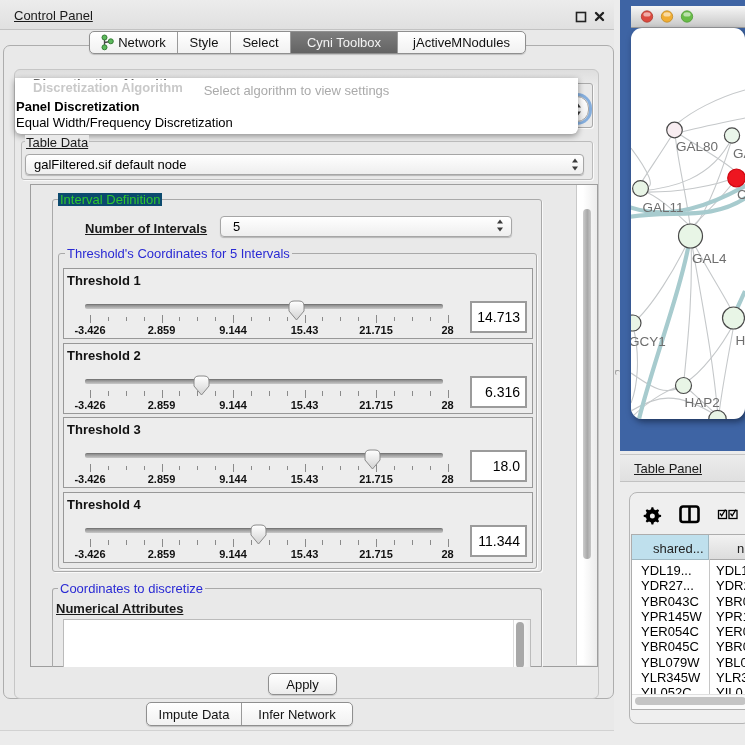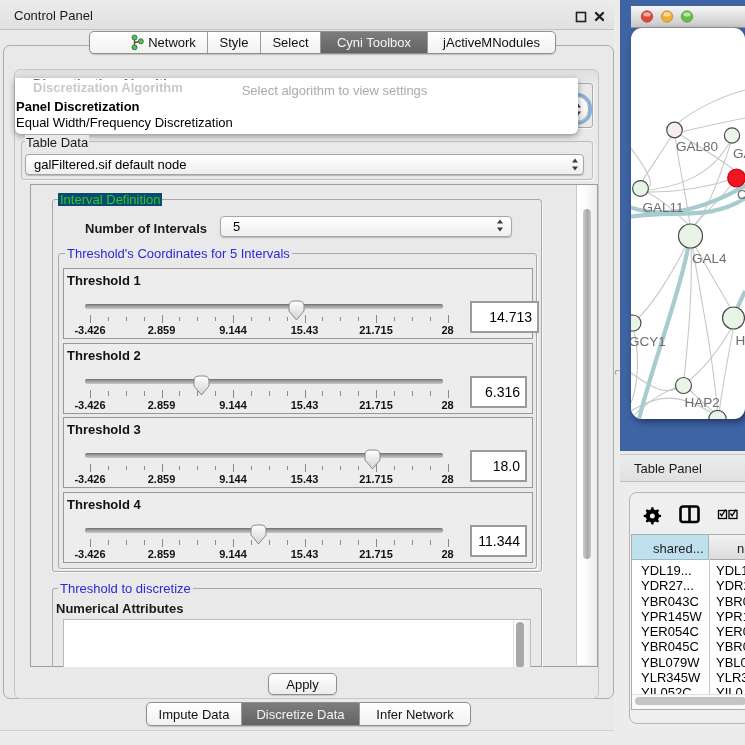--- a/index.html
+++ b/index.html
@@ -1,19 +1,19 @@
 <!DOCTYPE html>
 <html><head>
 <meta charset="utf-8">
 <style>
   html,body{margin:0;padding:0;}
   body{width:745px;height:745px;position:relative;overflow:hidden;
        background:#ececec;font-family:"Liberation Sans",sans-serif;}
   .abs{position:absolute;}
-  .tb{font-size:13px;color:#1a1a1a;}
+  .tb{font-size:13px;color:#1a1a1a;text-decoration:underline;}
   .bold{font-weight:bold;}
   
   .seg{position:absolute;display:flex;border:1px solid #8f8f8f;border-radius:5px;
        background:linear-gradient(#ffffff,#f1f1f1);box-shadow:0 1px 1px rgba(0,0,0,0.18);
        overflow:hidden;}
   .seg>div{display:flex;align-items:center;justify-content:center;font-size:13px;color:#111;
        border-right:1px solid #9a9a9a;white-space:nowrap;}
   .seg>div:last-child{border-right:none;}
   .seg>div.dark{background:linear-gradient(#7d7d7d,#636363);color:#f4f4f4;}
   
@@ -53,21 +53,21 @@
   <path d="M22 3 L29 10 M29 3 L22 10" stroke="#222" stroke-width="2.4" stroke-linecap="round"></path>
 </svg>
 
 <div class="abs" style="left:3px;top:45px;width:609px;height:652px;border:1px solid #adadad;
      border-radius:7px;background:#e9e9e9;"></div>
 
 <div class="abs" style="left:14px;top:69px;width:583px;height:628px;border:1px solid #c6c6c6;
      border-radius:6px;background:linear-gradient(#dedede,#e9e9e9 14px);"></div>
 
 <div class="seg" style="left:89px;top:31px;height:21px;">
-  <div style="width:87px;margin-left:30px;">
+  <div style="width:87px;">
     <svg width="13" height="17" viewBox="0 0 13 17" style="margin-right:4px;">
       <path d="M3.5 4 L3.5 13 M3.5 8.5 L9.5 7.5" stroke="#4a4a4a" stroke-width="1.3" fill="none"></path>
       <circle cx="3.5" cy="3.5" r="2.5" fill="#5db95d" stroke="#357c35"></circle>
       <circle cx="9.8" cy="7.3" r="2.5" fill="#5db95d" stroke="#357c35"></circle>
       <circle cx="3.5" cy="13.3" r="2.5" fill="#5db95d" stroke="#357c35"></circle>
     </svg>
     Network</div>
   <div style="width:52px;">Style</div>
   <div style="width:59px;">Select</div>
   <div class="dark" style="width:106px;">Cyni Toolbox</div>
@@ -79,21 +79,21 @@
 <div class="combo" style="left:25px;top:96px;width:562px;height:24px;border-radius:12px;
      box-shadow:0 0 0 3px rgba(122,167,220,0.9);"></div>
 <svg class="updown" style="left:573px;top:103px;" width="10" height="13" viewBox="0 0 10 13">
     <path d="M5 0.5 L8 4.6 L2 4.6 Z M5 12.5 L8 8.4 L2 8.4 Z" fill="#3a3a3a"></path>
   </svg>
 
 <div class="abs" style="left:15px;top:78px;width:563px;height:56px;background:#fff;
      border-radius:0 0 6px 6px;box-shadow:0 2px 6px rgba(0,0,0,0.4);"></div>
 <div class="abs" style="left:33px;top:75px;width:220px;height:5px;overflow:hidden;"><span class="bold" style="position:relative;top:-1px;font-size:13px;color:#666;">Discretization Algorithm</span></div>
 <div class="abs bold" style="left:33px;top:80px;font-size:13px;color:#c9c9c9;">Discretization Algorithm</div>
-<div class="abs" style="left:15px;top:83px;width:563px;text-align:center;font-size:13px;color:#aaa;margin-left:38px;">Select algorithm to view settings</div>
+<div class="abs" style="left:15px;top:83px;width:563px;text-align:center;font-size:13px;color:#aaa;">Select algorithm to view settings</div>
 <div class="abs bold" style="left:16px;top:99px;font-size:13px;color:#000;">Panel Discretization</div>
 <div class="abs" style="left:16px;top:115px;font-size:13px;color:#000;">Equal Width/Frequency Discretization</div>
 
 <div class="tborder" style="left:21px;top:141px;width:570px;height:37px;border-color:#bbb;"></div>
 <div class="abs tb" style="left:25px;top:135px;background:#e9e9e9;padding:0 1px;">Table Data</div>
 <div class="combo" style="left:25px;top:154px;width:557px;height:19px;">
   <div class="ctext" style="top:2px;">galFiltered.sif default node</div>
 </div>
 <svg class="updown" style="left:570px;top:158px;" width="10" height="13" viewBox="0 0 10 13">
     <path d="M5 0.5 L8 4.6 L2 4.6 Z M5 12.5 L8 8.4 L2 8.4 Z" fill="#3a3a3a"></path>
@@ -144,21 +144,21 @@
       <div style="position:absolute;left:383.5px;top:46px;width:1px;height:8px;background:#8a8a8a;"></div>
       <div class="ticklbl" style="left:26.0px;top:55px;">-3.426</div>
       <div class="ticklbl" style="left:97.5px;top:55px;">2.859</div>
       <div class="ticklbl" style="left:169.0px;top:55px;">9.144</div>
       <div class="ticklbl" style="left:240.5px;top:55px;">15.43</div>
       <div class="ticklbl" style="left:312.0px;top:55px;">21.715</div>
       <div class="ticklbl" style="left:383.5px;top:55px;">28</div>
     <svg style="position:absolute;left:224.3px;top:31px;" width="17" height="21" viewBox="0 0 17 21">
       <path d="M1 6 Q1 1 6 1 L11 1 Q16 1 16 6 L16 11 L8.5 20 L1 11 Z" fill="url(#gthumb)" stroke="#8a8a8a" stroke-width="1"></path>
     </svg>
-    <div class="tfield" style="left:406px;top:32px;width:48px;height:22px;padding:6px 5px 0 12px;">14.713</div>
+    <div class="tfield" style="left:406px;top:32px;width:48px;height:22px;padding:6px 5px 0 0;">14.713</div>
   </div><div class="thbox" style="top:342.5px;">
     <div class="ttl">Threshold 2</div>
     <div class="track" style="left:21px;top:35px;width:358px;"></div>
     <div style="position:absolute;left:26.0px;top:46px;width:1px;height:8px;background:#8a8a8a;"></div>
       <div style="position:absolute;left:43.9px;top:47.5px;width:1px;height:4.5px;background:#8a8a8a;"></div>
       <div style="position:absolute;left:61.8px;top:47.5px;width:1px;height:4.5px;background:#8a8a8a;"></div>
       <div style="position:absolute;left:79.6px;top:47.5px;width:1px;height:4.5px;background:#8a8a8a;"></div>
       <div style="position:absolute;left:97.5px;top:46px;width:1px;height:8px;background:#8a8a8a;"></div>
       <div style="position:absolute;left:115.4px;top:47.5px;width:1px;height:4.5px;background:#8a8a8a;"></div>
       <div style="position:absolute;left:133.3px;top:47.5px;width:1px;height:4.5px;background:#8a8a8a;"></div>
@@ -257,34 +257,33 @@
   </div><svg width="0" height="0">
       <defs>
   <linearGradient id="gthumb" x1="0" y1="0" x2="0" y2="1">
     <stop offset="0" stop-color="#ffffff"></stop>
           <stop offset="1" stop-color="#d2d2d2"></stop>
   </linearGradient>
       </defs>
     </svg></div>
 
 <div class="tborder" style="left:52px;top:588px;width:488px;height:90px;border-bottom:none;"></div>
-<div class="tlabel" style="left:58px;top:582px;color:#2a2ad4;background:#e9e9e9;">Threshold to discretize</div>
+<div class="tlabel" style="left:58px;top:582px;color:#2a2ad4;background:#e9e9e9;">Coordinates to discretize</div>
 <div class="abs bold tb" style="left:56px;top:601px;">Numerical Attributes</div>
 <div class="abs" style="left:63px;top:619px;width:466px;height:48px;background:#fff;border:1px solid #bbb;border-bottom:none;">
   <div style="position:absolute;right:0;top:0;width:16px;height:48px;background:linear-gradient(90deg,#fff,#ededed);border-left:1px solid #ddd;"></div>
   <div style="position:absolute;right:6px;top:2px;width:8px;height:46px;background:#a8a8a8;border-radius:4px;"></div>
 </div>
 
 <div class="abs" style="left:31px;top:667px;width:565px;height:30px;background:#e9e9e9;"></div>
 
 <div class="btn" style="left:268px;top:673px;width:67px;height:20px;">Apply</div>
 
 <div class="seg" style="left:146px;top:702px;height:22px;">
   <div style="width:94px;">Impute Data</div>
-  <div class="dark" style="width:117px;">Discretize Data</div>
   <div style="width:110px;">Infer Network</div>
 </div>
 
 <div class="abs" style="left:615px;top:370px;width:4px;height:4px;border-radius:2px;border:1px solid #a0a0a0;border-bottom:none;border-right:none;"></div>
 
 <div class="abs" id="netwin" style="left:620px;top:0;width:125px;height:451px;background:#3e64a4;"></div>
 <div class="abs" style="left:631px;top:6px;width:114px;height:21px;
      background:linear-gradient(#f6f6f6,#c8c8c8);border-bottom:1px solid #999;"></div>
 <svg class="abs" style="left:636px;top:10px;" width="60" height="13" viewBox="0 0 60 13">
   <circle cx="11" cy="6.5" r="5.7" fill="#db4a3f" stroke="#ad3a30" stroke-width="0.8"></circle>

